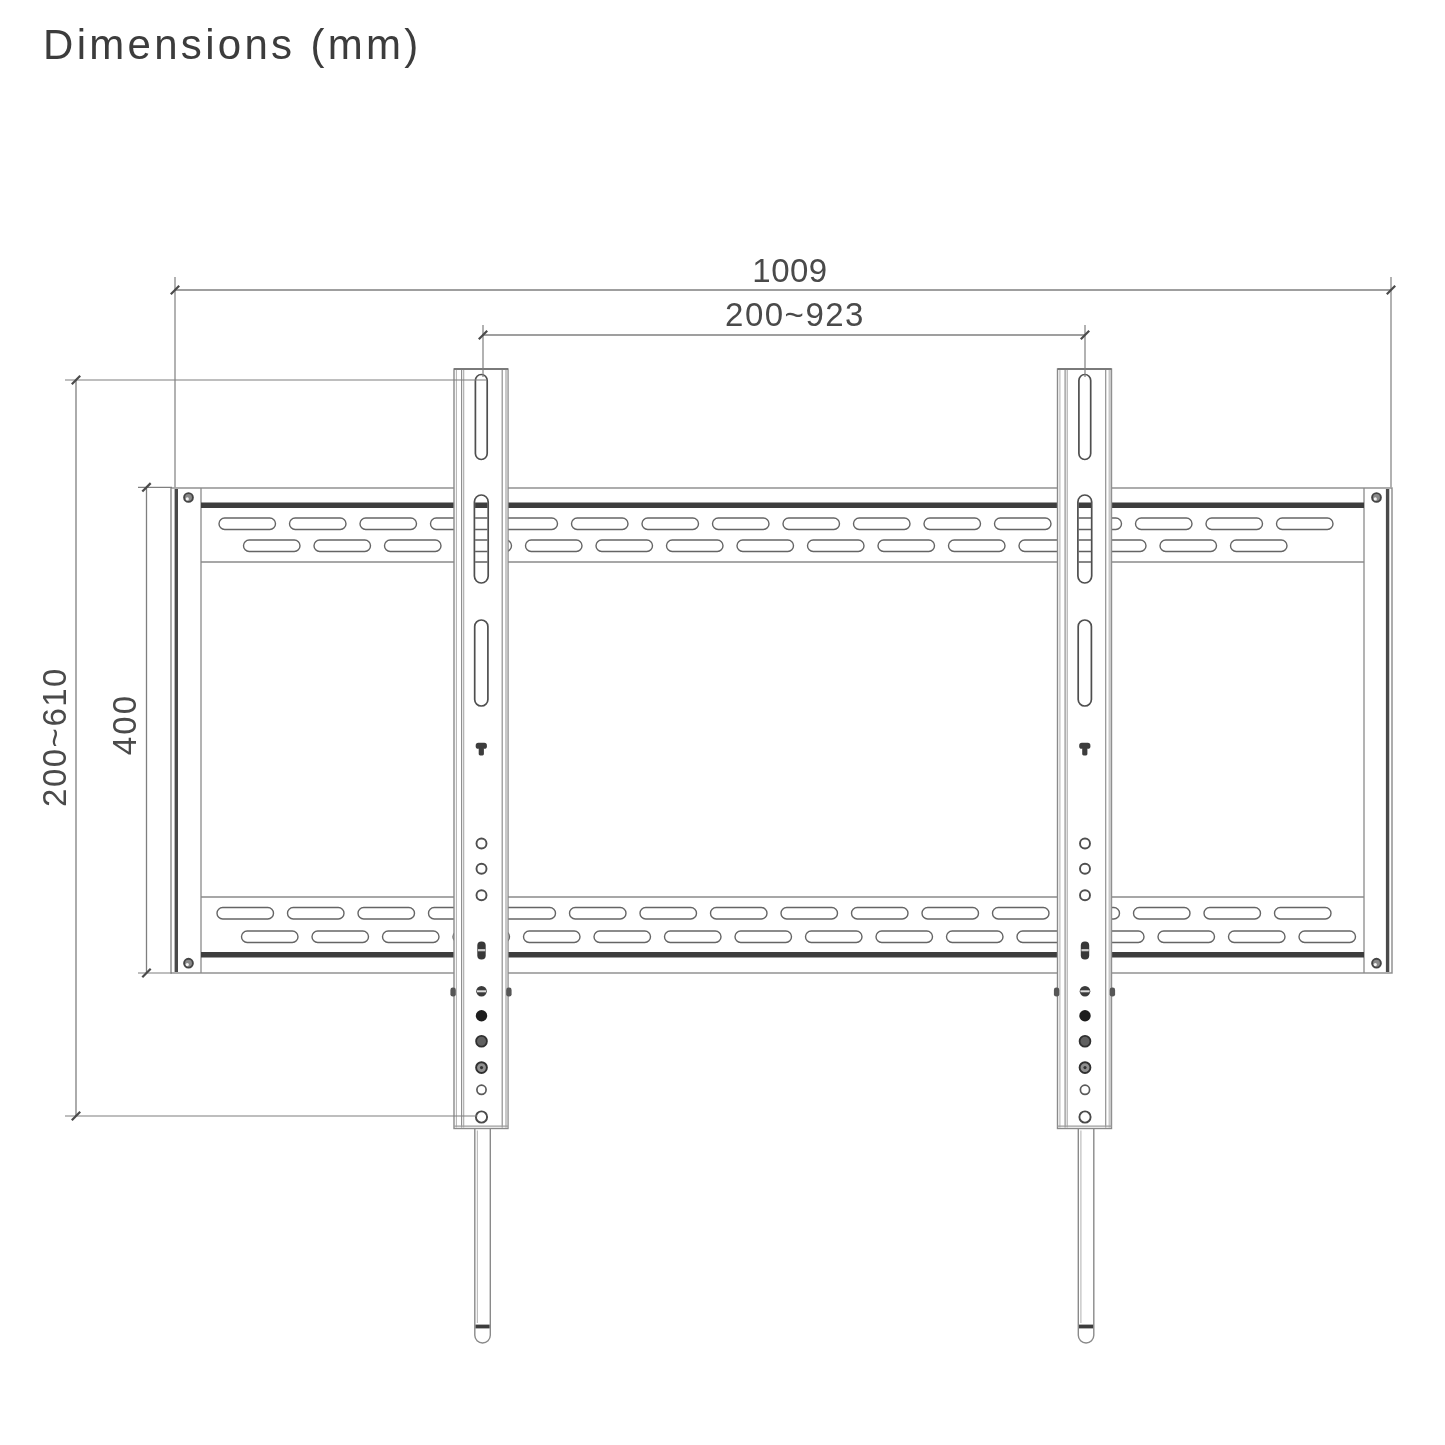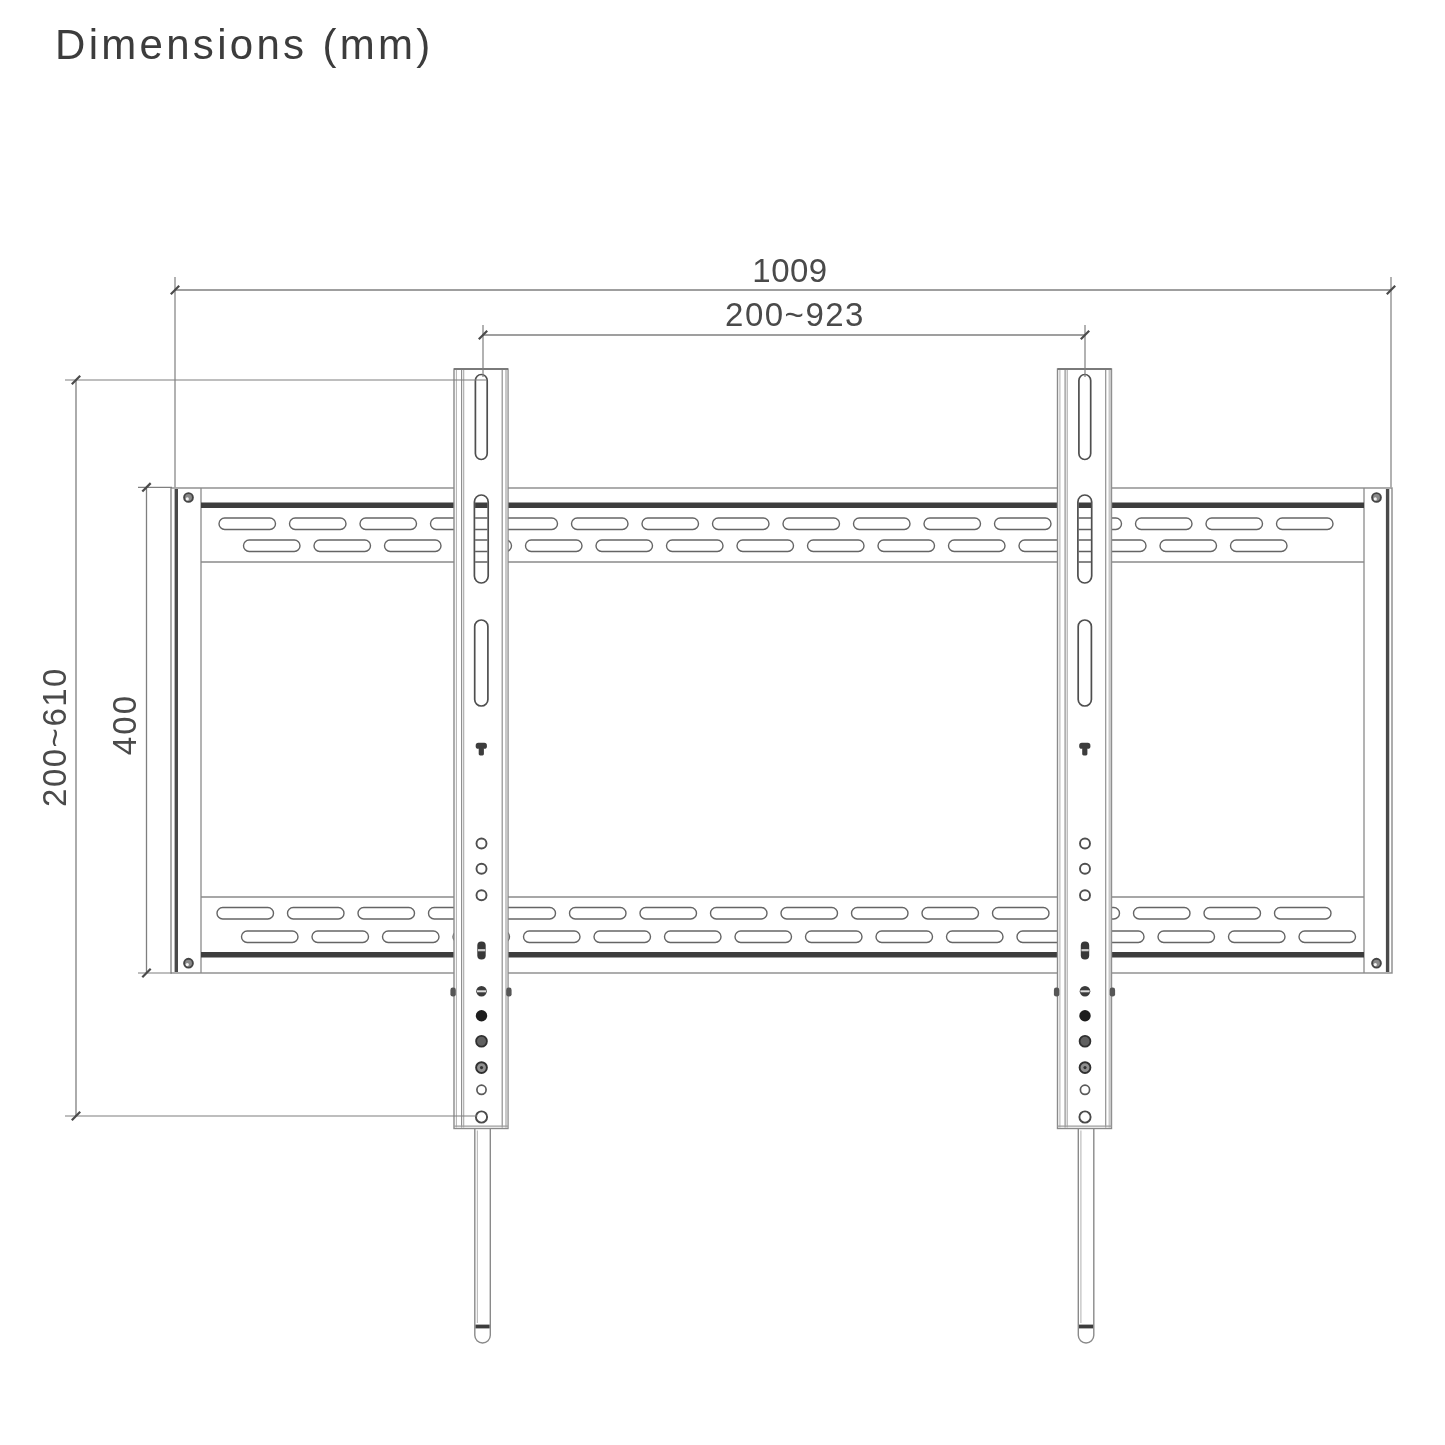--- a/index.html
+++ b/index.html
@@ -1,15 +1,15 @@
 <!DOCTYPE html>
 <html><head><meta charset="utf-8"><title>Dimensions</title>
 <style>
 html,body{margin:0;padding:0;background:#ffffff;width:1445px;height:1445px;overflow:hidden}
-.title{position:absolute;left:55px;top:21px;font-family:"Liberation Sans",sans-serif;font-size:42px;letter-spacing:3.3px;color:#3c3c3c;font-weight:400}
+.title{position:absolute;left:43px;top:21px;font-family:"Liberation Sans",sans-serif;font-size:42px;letter-spacing:3.3px;color:#3c3c3c;font-weight:400}
 svg{position:absolute;left:0;top:0}
 </style></head>
 <body>
 <svg width="1445" height="1445" viewBox="0 0 1445 1445">
 <rect width="1445" height="1445" fill="#ffffff"></rect>
 <defs>
       <clipPath id="plateclip">
         <rect x="201" y="488" width="1163" height="485"></rect>
       </clipPath>
     </defs>

